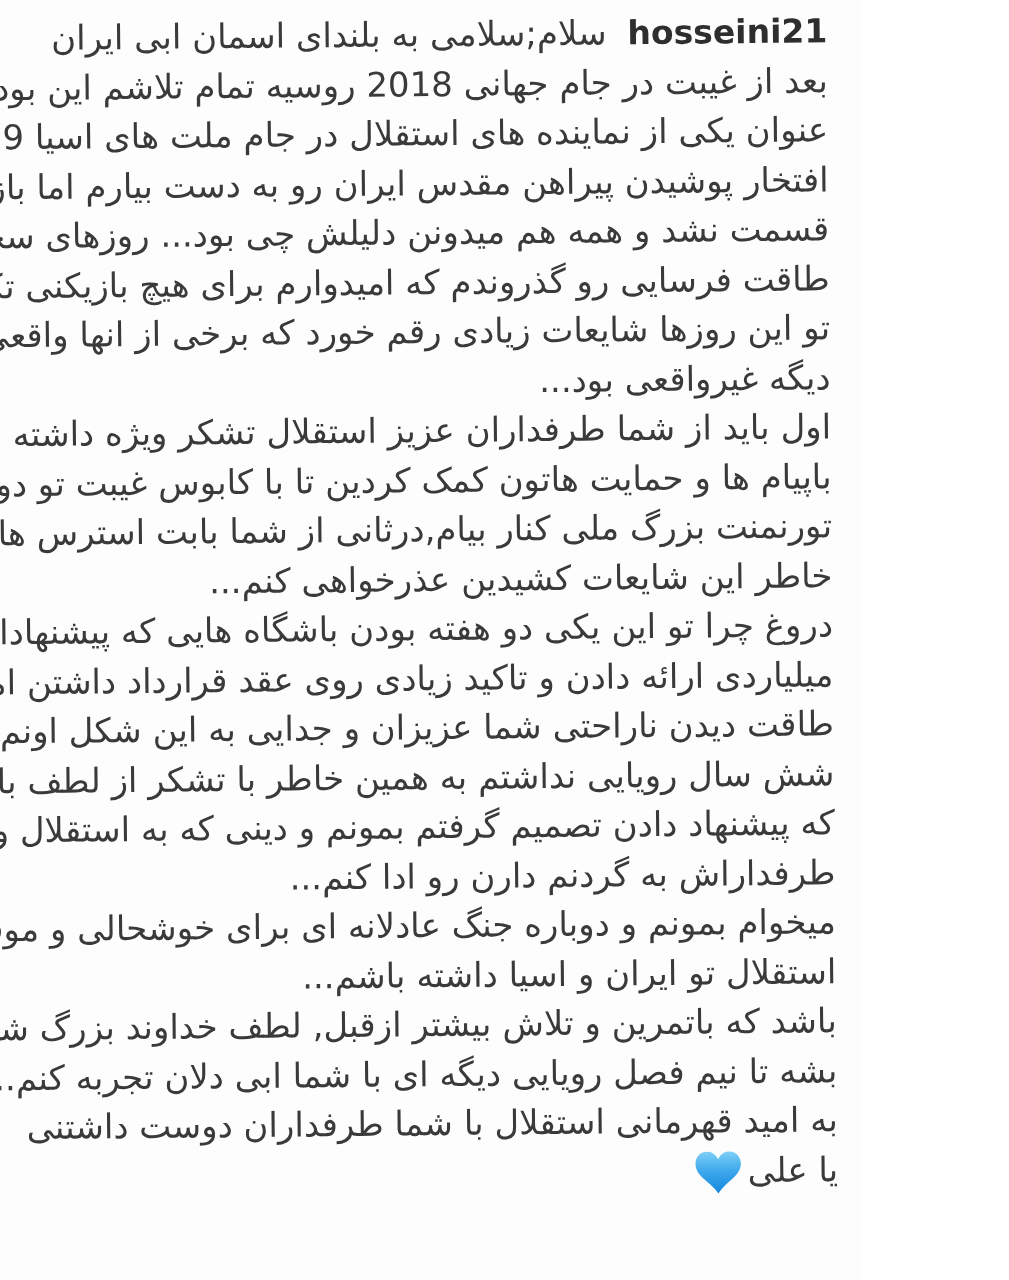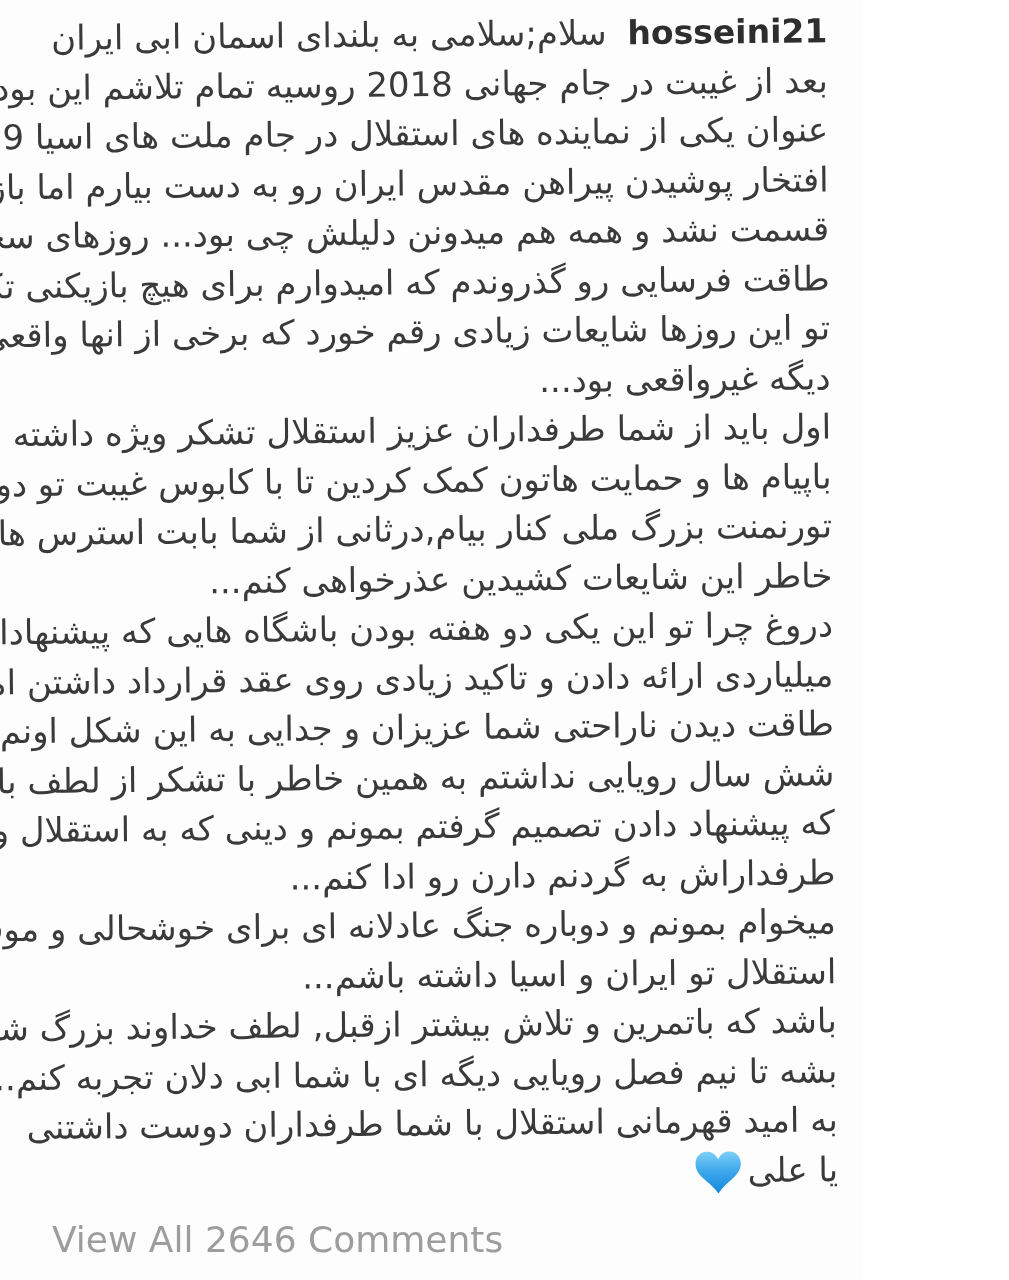--- a/index.html
+++ b/index.html
@@ -110,15 +110,14 @@
             <stop offset="0.45" stop-color="#3fa9ec"></stop>
             <stop offset="1" stop-color="#1487dd"></stop>
           </linearGradient>
         </defs>
         <path fill="url(#heartGrad)" d="M23.6,0c-3.4,0-6.3,2.7-7.6,5.6C14.7,2.7,11.8,0,8.4,0C3.8,0,0,3.8,0,8.4c0,9.4,9.5,11.9,16,21.2c6.1-9.3,16-12.1,16-21.2C32,3.8,28.2,0,23.6,0z"></path>
       </svg>
     </div>
 
   </div>
 
-  <div class="footer">View All 2646 Comments</div>
 
 </div>
 
 </body></html>

